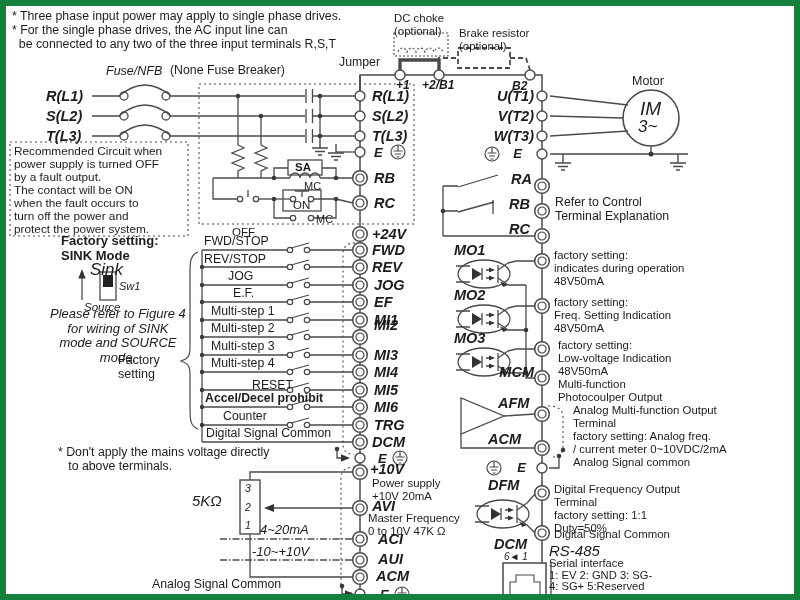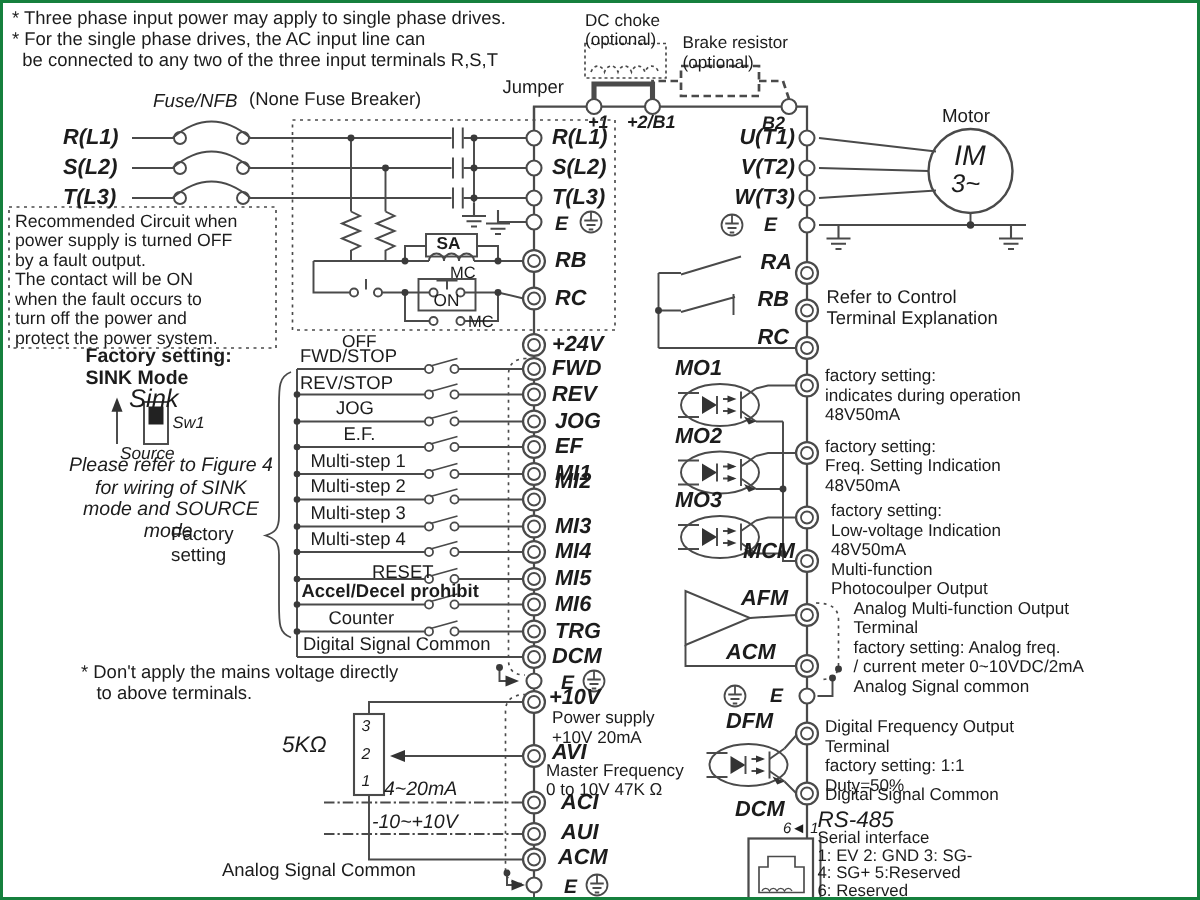--- a/index.html
+++ b/index.html
@@ -1,18 +1,18 @@
 <!DOCTYPE html>
 <html><head>
 <meta charset="utf-8">
 <style>
   html,body{margin:0;padding:0;background:#fff;}
   .stage{position:relative;width:800px;height:600px;background:#fff;overflow:hidden;
          font-family:"Liberation Sans",sans-serif;color:#1c1c1c;box-sizing:border-box;
-         border:2px solid #15803d;padding-left:40px;}
+         border:6px solid #15803d;padding-left:40px;}
   svg.wires{position:absolute;left:0;top:0;}
   .t{position:absolute;white-space:pre-wrap;line-height:1.13;color:#1c1c1c;}
   .n{font-size:12.3px;}
   .n11{font-size:11.4px;line-height:1.14;}
   .term{font-style:italic;font-weight:700;font-size:14.5px;line-height:1;}
   .tsm{font-style:italic;font-weight:700;font-size:12px;line-height:1;}
   .b{font-weight:700;}
   .bi{font-weight:400;font-style:italic;text-align:center;}
   .ra{transform:translateX(-100%);}
 </style>
@@ -402,21 +402,21 @@
 <span class="t term ra" style="left:524px;top:216px;">RC</span>
 <span class="t term" style="left:448px;top:237px;">MO1</span>
 <span class="t term" style="left:448px;top:282px;">MO2</span>
 <span class="t term" style="left:448px;top:325px;">MO3</span>
 <span class="t term ra" style="left:528px;top:359px;">MCM</span>
 <span class="t term" style="left:492px;top:390px;">AFM</span>
 <span class="t term" style="left:482px;top:426px;">ACM</span>
 <span class="t term ra" style="left:520px;top:455px;font-size:13px;">E</span>
 <span class="t term" style="left:482px;top:472px;">DFM</span>
 <span class="t term" style="left:488px;top:531px;">DCM</span>
-<span class="t" style="left:520px;top:545px;font-size:10px;font-style:italic;">6◄ 1</span>
+<span class="t" style="left:498px;top:545px;font-size:10px;font-style:italic;">6◄ 1</span>
 
 <span class="t" style="left:626px;top:68px;font-size:12.5px;">Motor</span>
 <span class="t bi" style="left:634px;top:92px;font-size:19px;">IM</span>
 <span class="t bi" style="left:632px;top:111px;font-size:17px;">3~</span>
 
 <span class="t n" style="left:549px;top:190px;">Refer to Control
 Terminal Explanation</span>
 <span class="t n11" style="left:548px;top:243px;">factory setting:
 indicates during operation
 48V50mA</span>

